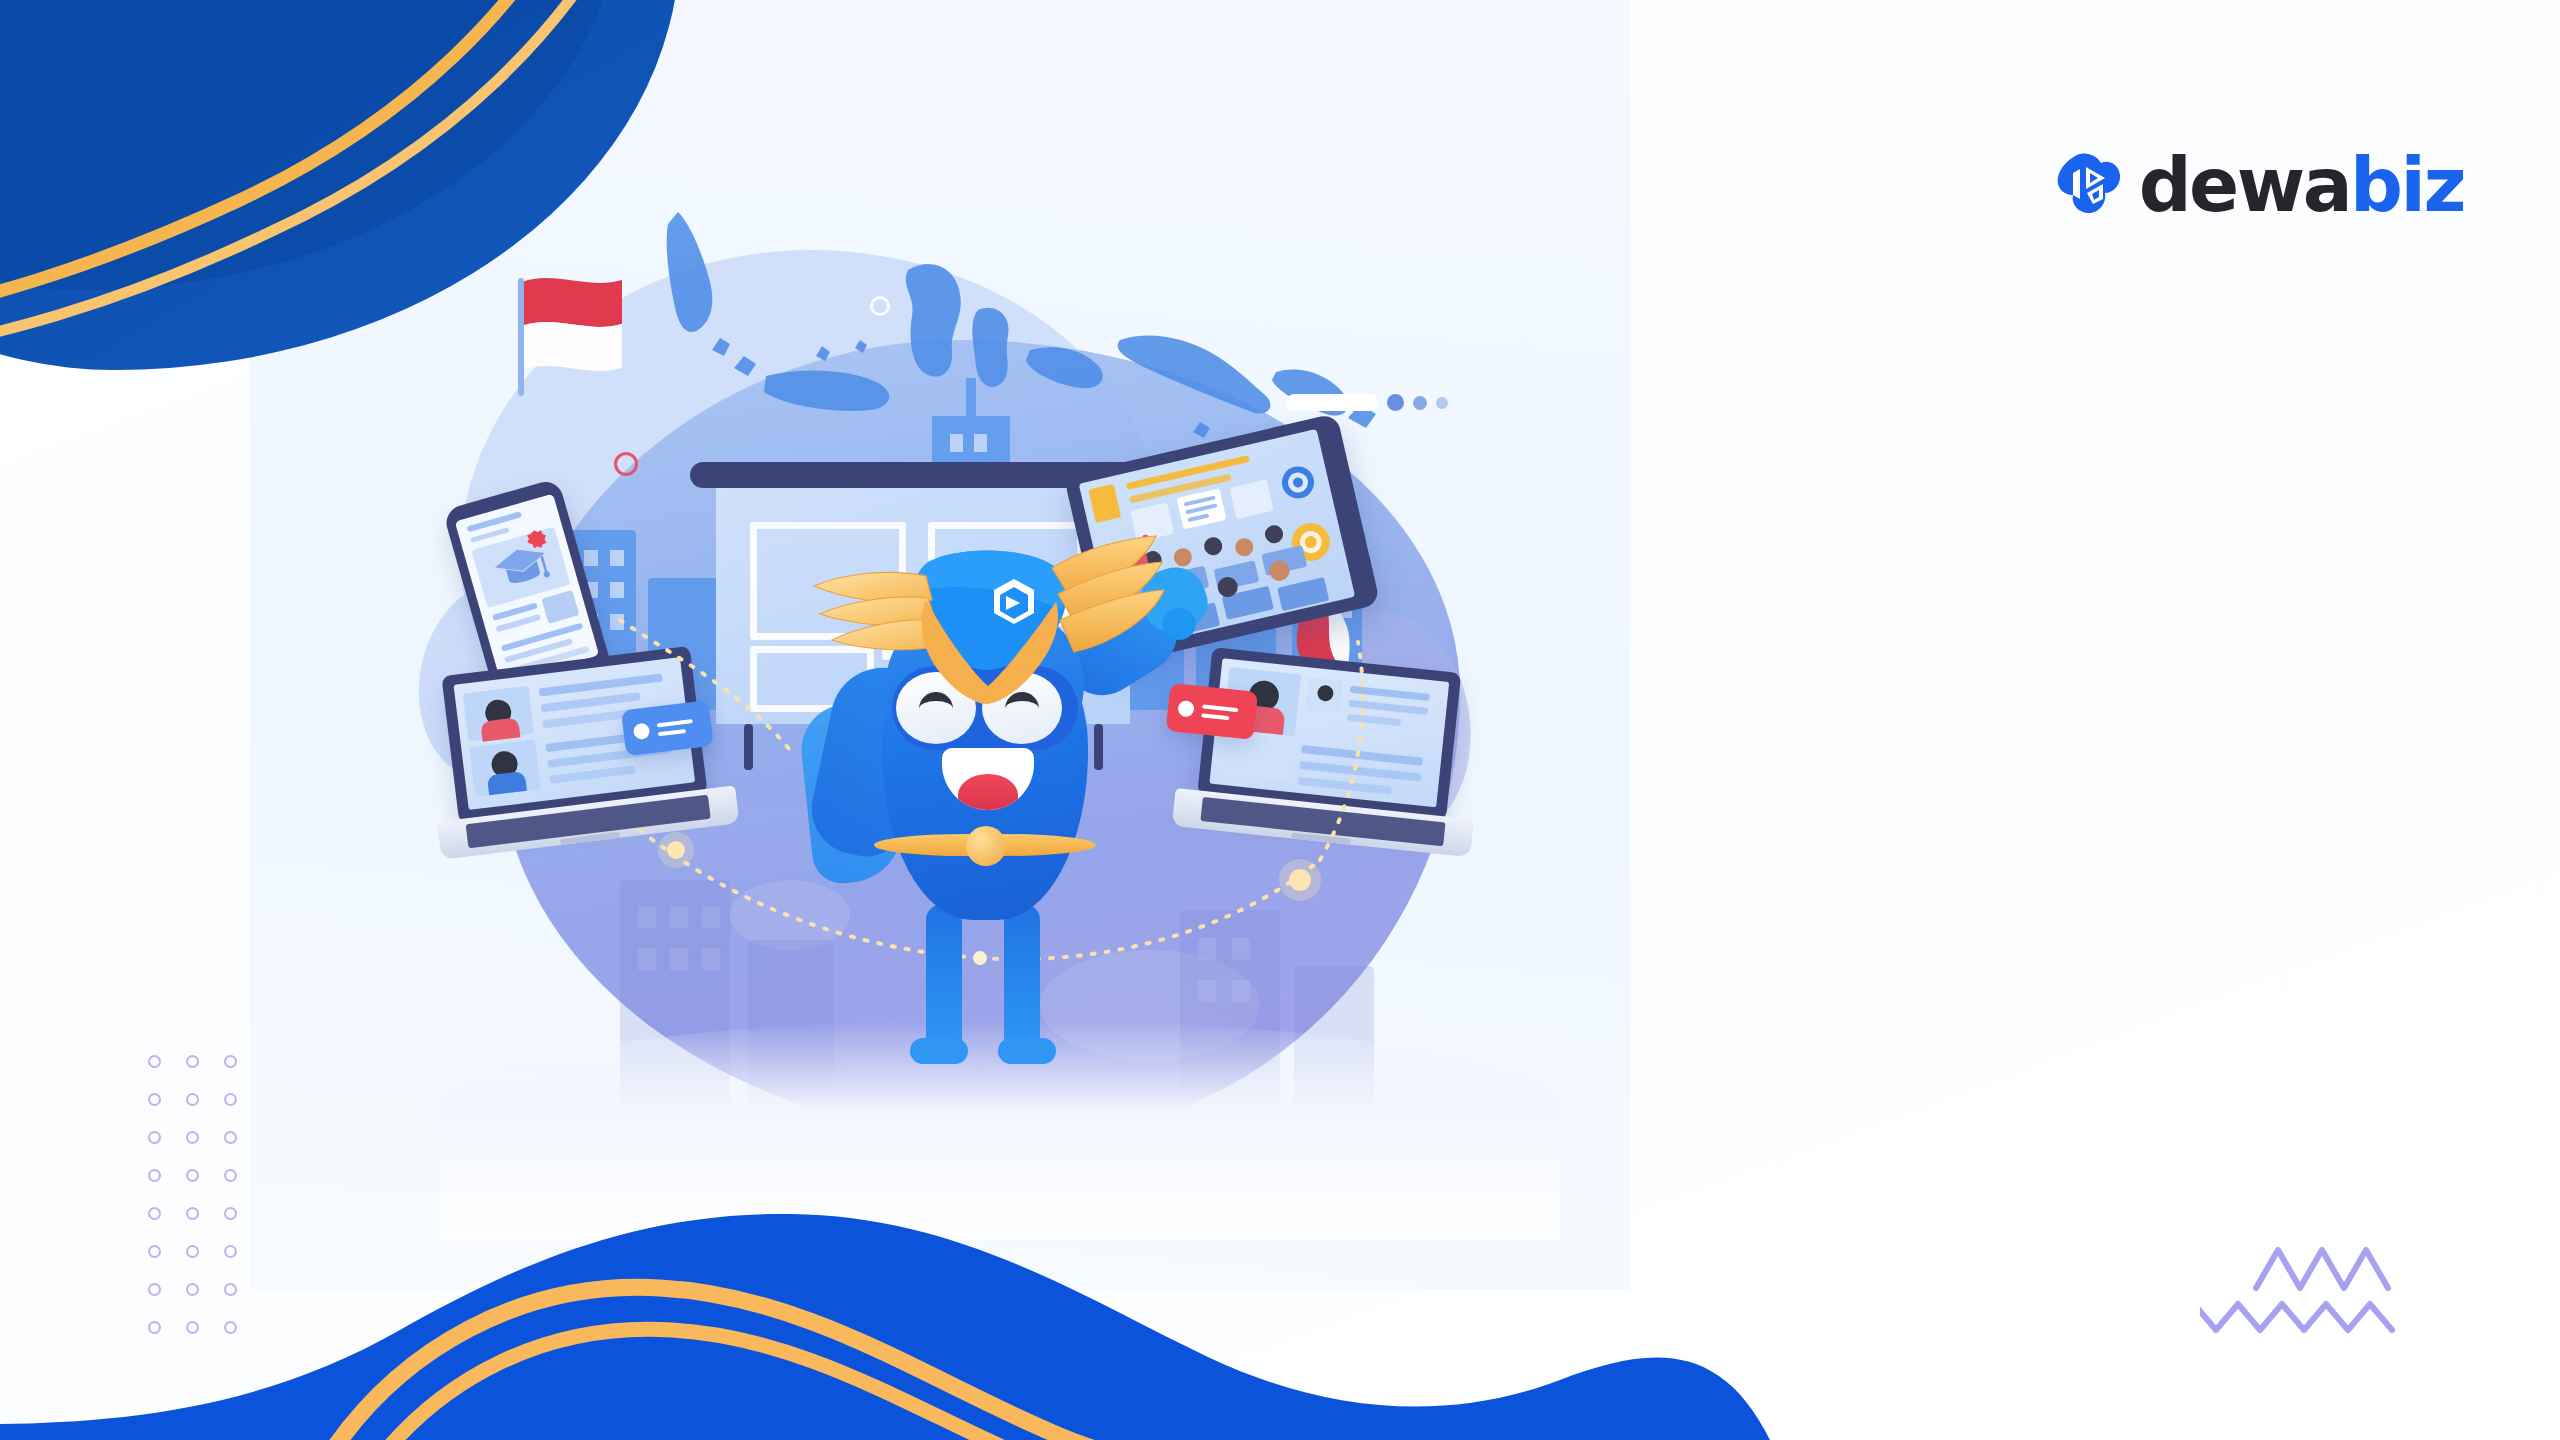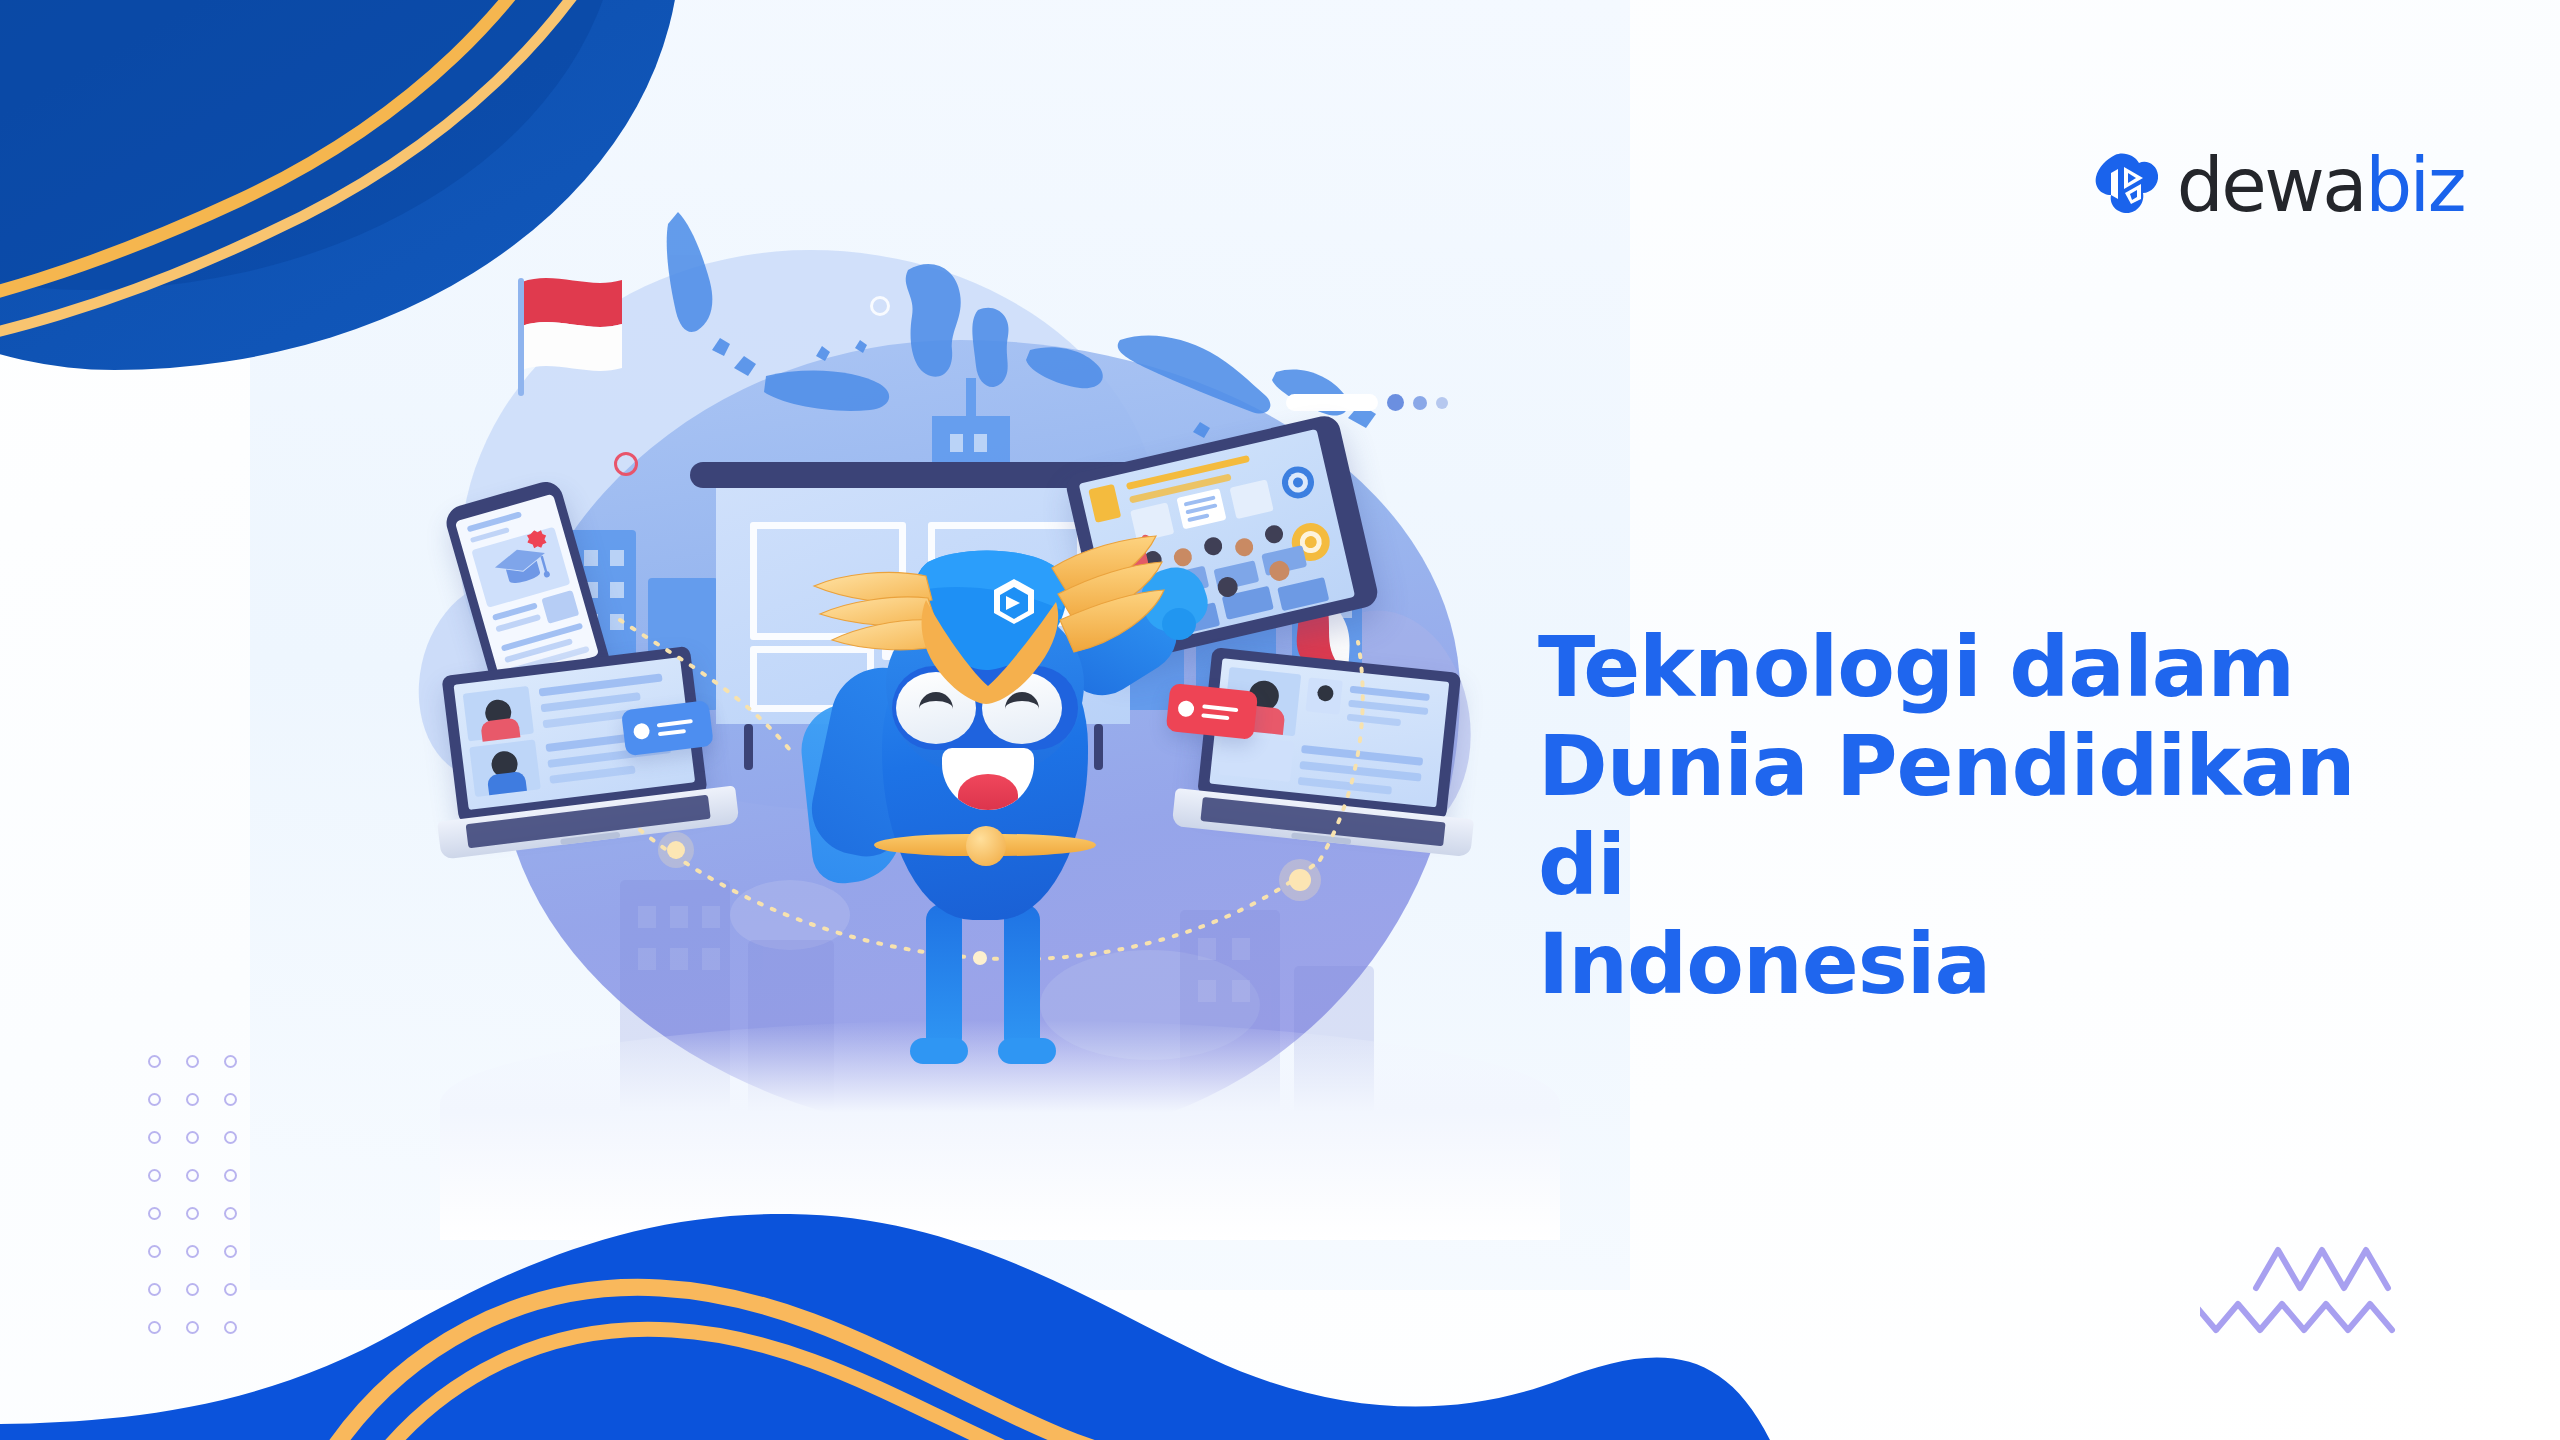--- a/index.html
+++ b/index.html
@@ -298,21 +298,21 @@
   .ring-deco.w{left:430px;top:106px;border-color:#ffffff;opacity:.85;width:20px;height:20px;}
   .ring-deco.g{left:526px;top:470px;border-color:#c9d6f2;width:16px;height:16px;border-width:3px;}
 
   
   .logo{
     position:absolute;right:96px;top:148px;
     display:flex;align-items:center;gap:14px;
   }
   .logo .mark{width:72px;height:72px;flex:none;}
   .logo .word{
-    font-size:74px;font-weight:normal;letter-spacing:-2.5px;
+    font-size:74px;font-weight:bold;letter-spacing:-2.5px;
     line-height:1;font-family:"DejaVu Sans",sans-serif;
   }
   .logo .word .a{color:#24262b;}
   .logo .word .b{color:#1a63ec;}
 
   
   .headline{
     position:absolute;left:1538px;top:618px;width:930px;
     font-size:84px;font-weight:bold;line-height:1.18;
     letter-spacing:-1px;color:#1f66ee;
@@ -735,17 +735,14 @@
                C 7 18, 16 10, 24 6 Z" fill="#1a63ec"></path>
       <path d="M27 20 L27 50 L20 46 L20 24 Z" fill="#ffffff"></path>
       <path d="M33 18 L52 29 L33 40 Z" fill="#ffffff"></path>
       <path d="M34 44 L50 35 L50 50 L40 55 Z" fill="#ffffff"></path>
       <path d="M37 24 L45 29 L37 34 Z" fill="#1a63ec"></path>
       <path d="M39 45 L46 41 L46 48 L41 51 Z" fill="#1a63ec"></path>
     </svg>
     <div class="word"><span class="a">dewa</span><span class="b">biz</span></div>
   </div>
 
-  <div class="headline">Teknologi dalam
-Dunia Pendidikan di
-Indonesia</div>
 
 </div>
 
 </body></html>

